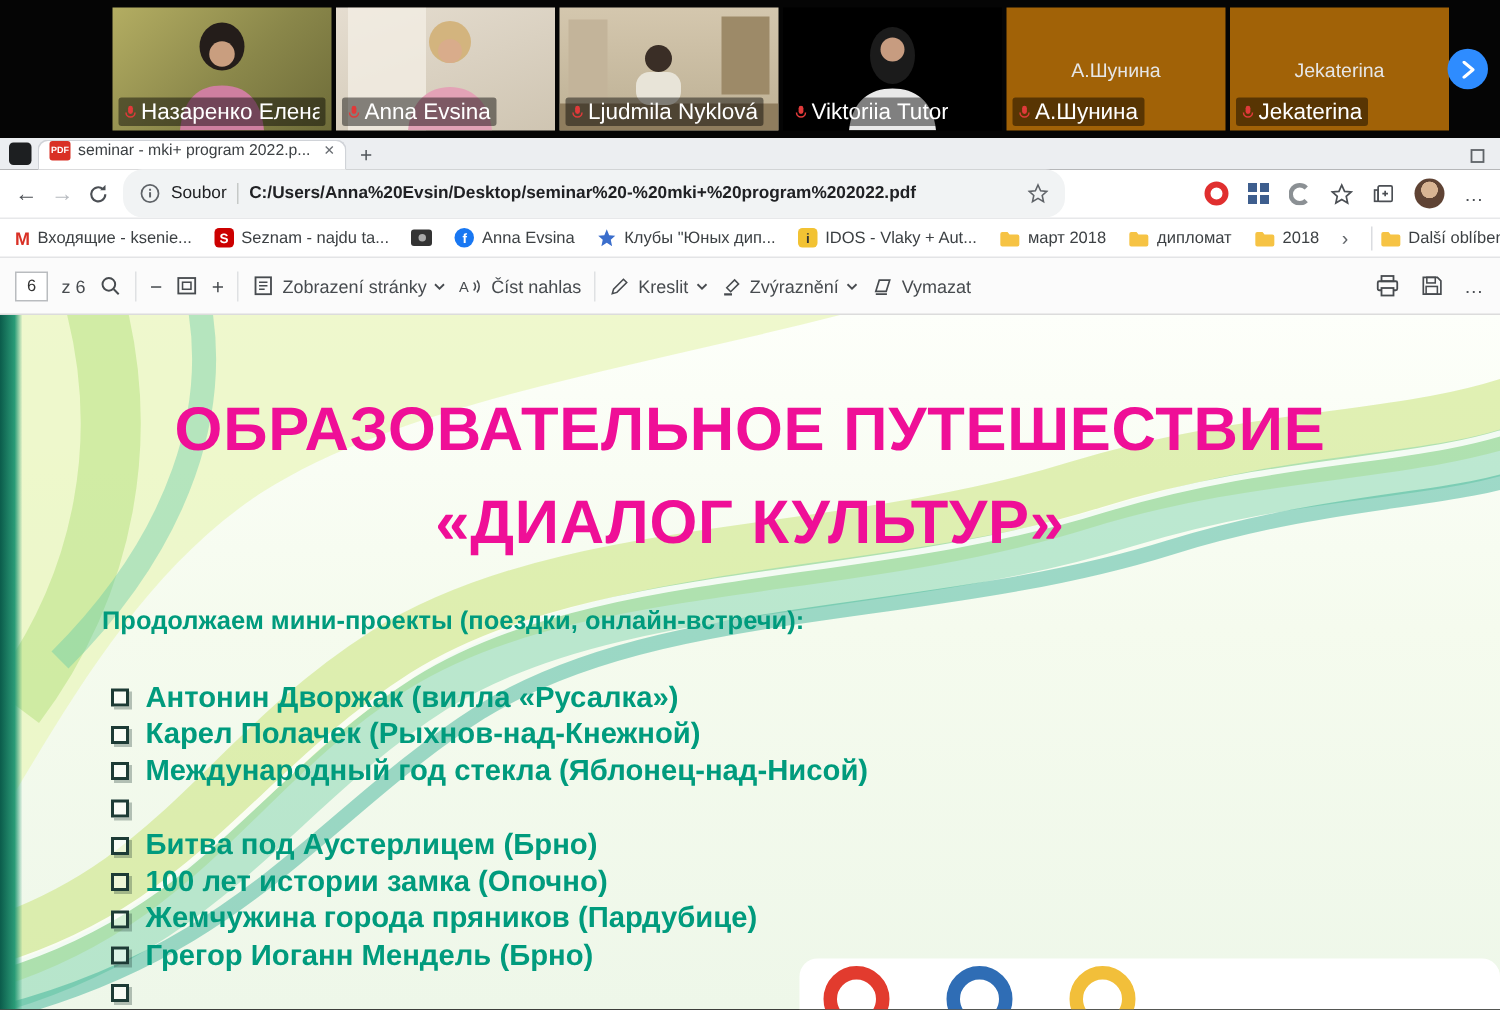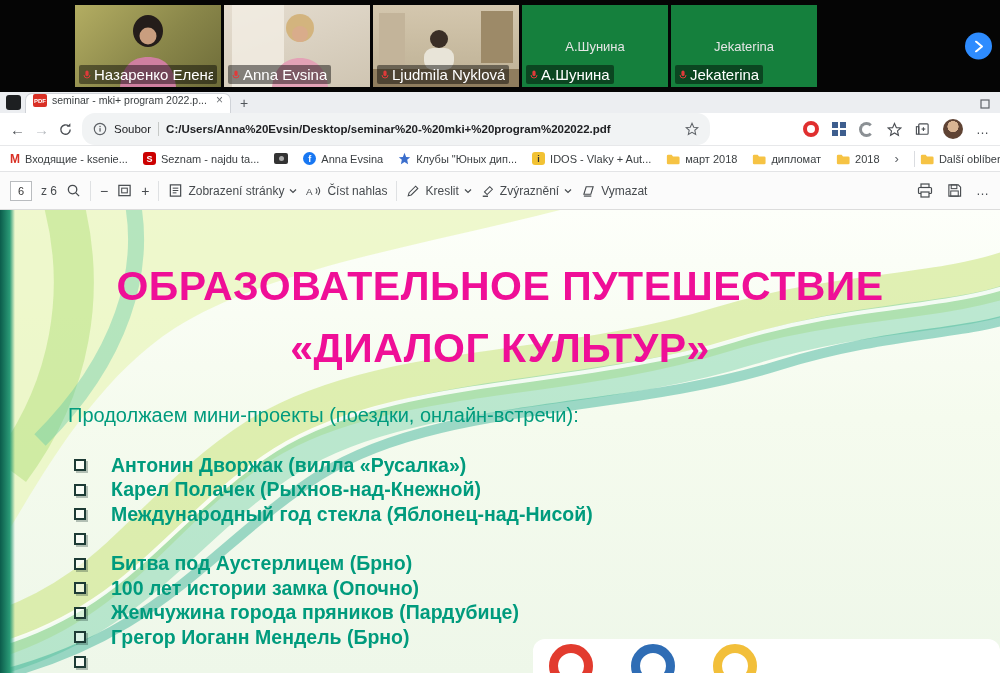--- a/index.html
+++ b/index.html
@@ -7,21 +7,21 @@
     font-family:"Liberation Sans", sans-serif; }
 
   
   .video-strip { position:relative; height:92px; background:#050505;
     display:flex; align-items:center; padding-left:75px; gap:3px; }
   .tile { position:relative; width:146px; height:82px; flex:none; overflow:hidden; background:#111; }
   .tile.bg1 { background:linear-gradient(135deg,#b3ad62,#8a874a 55%,#6e6c39); }
   .tile.bg2 { background:linear-gradient(160deg,#e5ddd0,#cfc5b2); }
   .tile.bg3 { background:linear-gradient(180deg,#d4c7ae,#bdb094); }
   .tile.bg4 { background:#000; }
-  .tile.dark { background:#15803d; }
+  .tile.dark { background:#a16207; }
   .vbg { position:absolute; inset:0; width:100%; height:100%; }
   .tile-label { position:absolute; left:4px; bottom:3px; display:flex; align-items:center; gap:3px;
     background:rgba(0,0,0,.45); border-radius:2px; padding:1px 4px; max-width:138px; }
   .tile-label span { color:#fff; font-size:15px; white-space:nowrap; overflow:hidden; }
   .mic { width:8px; height:10px; flex:none; }
   .center-name { position:absolute; inset:0; display:flex; align-items:center; justify-content:center;
     color:#e6e6e6; font-size:13px; }
   .next-btn { position:absolute; right:8px; top:50%; transform:translateY(-50%);
     width:27px; height:27px; border-radius:50%; background:#2e8cff;
     display:flex; align-items:center; justify-content:center; }
@@ -85,23 +85,23 @@
   .zoom-glyph { font-size:14px; color:#474b4f; }
 
   
   .slide { position:relative; height:463px; overflow:hidden;
     background:linear-gradient(180deg,#fdfffa 0%,#f5fbee 45%,#eef7e9 100%); }
   .left-edge { position:absolute; left:0; top:0; bottom:0; width:15px; z-index:3;
     background:linear-gradient(90deg,#0b5c4b,#2a9b77 65%,rgba(42,155,119,0)); }
   .waves { position:absolute; inset:0; width:100%; height:100%; z-index:1; }
   .slide-title { position:absolute; top:46px; left:30px; right:30px; z-index:4; text-align:center;
     font-weight:bold; font-size:41px; line-height:1.5; letter-spacing:0.5px; }
-  .slide-subtitle { position:absolute; top:194px; left:68px; z-index:4; font-weight:normal; font-size:20px; }
+  .slide-subtitle { position:absolute; top:194px; left:68px; z-index:4; font-weight:bold; font-size:17px; }
   .slide-list { position:absolute; top:243px; left:74px; right:30px; z-index:4; }
-  .slide-item { display:flex; align-items:center; gap:25px; height:24.6px;
+  .slide-item { display:flex; align-items:center; gap:11px; height:24.6px;
     font-weight:bold; font-size:19.5px; white-space:nowrap; }
   .bullet { width:12px; height:12px; border:2.5px solid #1d3b35; flex:none;
     box-shadow:2px 2px 0 rgba(30,55,50,.3); background:rgba(255,255,255,.5); }
   .logo-box { position:absolute; left:533px; right:0; bottom:0; height:34px; z-index:5;
     background:#fff; border-radius:12px 12px 0 0; }
   .ring { position:absolute; top:5px; width:44px; height:44px; border-radius:50%; border:9px solid; }
   .ring.r1 { left:16px; border-color:#e23b2e; }
   .ring.r2 { left:98px; border-color:#2f6db5; }
   .ring.r3 { left:180px; border-color:#f2bf3a; }
 </style>
@@ -151,20 +151,34 @@
     </svg>
     <div class="tile-label">
       <svg class="mic" viewBox="0 0 8 10">
         <rect x="2.4" y="0.5" width="3.2" height="5.5" rx="1.6" fill="#e03a3a"></rect>
         <path d="M1 5 a3 3 0 0 0 6 0" fill="none" stroke="#e03a3a" stroke-width="1"></path>
       </svg>
       <span>Ljudmila Nyklová</span>
     </div>
   </div>
 
+  <div class="tile bg4">
+    <svg class="vbg" viewBox="0 0 146 82" preserveAspectRatio="none">
+      <ellipse cx="73" cy="32" rx="15" ry="19" fill="#1b1b1b"></ellipse>
+      <circle cx="73" cy="28" r="8" fill="#c79c80"></circle>
+      <path d="M44,82 C46,62 58,54 73,54 C88,54 100,62 102,82 Z" fill="#e9e9e9"></path>
+    </svg>
+    <div class="tile-label">
+      <svg class="mic" viewBox="0 0 8 10">
+        <rect x="2.4" y="0.5" width="3.2" height="5.5" rx="1.6" fill="#e03a3a"></rect>
+        <path d="M1 5 a3 3 0 0 0 6 0" fill="none" stroke="#e03a3a" stroke-width="1"></path>
+      </svg>
+      <span>Viktoriia Tutor</span>
+    </div>
+  </div>
 
   <div class="tile dark">
     <div class="center-name">А.Шунина</div>
     <div class="tile-label">
       <svg class="mic" viewBox="0 0 8 10">
         <rect x="2.4" y="0.5" width="3.2" height="5.5" rx="1.6" fill="#e03a3a"></rect>
         <path d="M1 5 a3 3 0 0 0 6 0" fill="none" stroke="#e03a3a" stroke-width="1"></path>
       </svg>
       <span>А.Шунина</span>
     </div>

